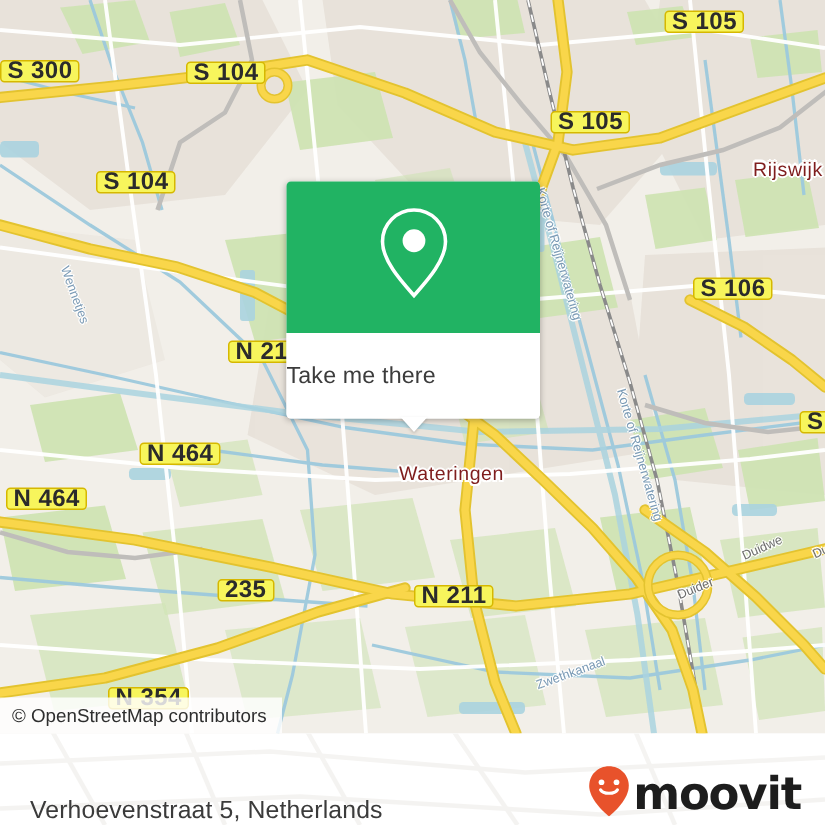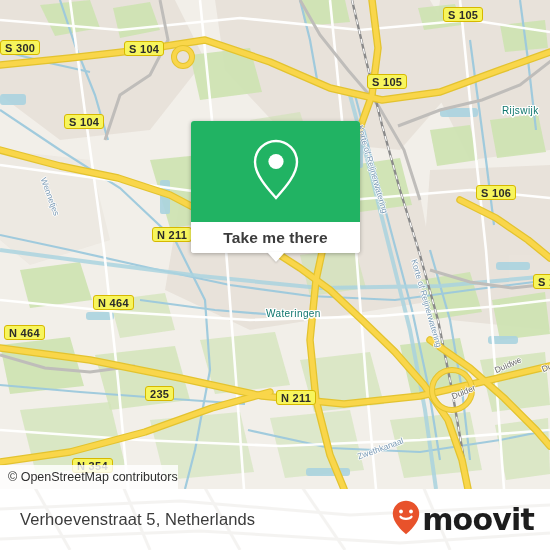--- a/index.html
+++ b/index.html
@@ -34,36 +34,36 @@
 
   
 
   
   .shield {
     position: absolute;
     background: #f7f55c;
     border: 1.3px solid #d6b800;
     border-radius: 3px;
     color: #2b2b2b;
-    font-size: 11px;
+    font-size: 16px;
     font-weight: bold;
     letter-spacing: .3px;
     line-height: 14px;
     height: 15px;
     padding: 0 4px;
     box-sizing: border-box;
     white-space: nowrap;
     font-family: "Liberation Sans", sans-serif;
   }
 
   
   .place-label {
     position: absolute;
-    color: #0f766e;
-    font-size: 10px;
+    color: #7f1d1d;
+    font-size: 13px;
     font-weight: normal;
     letter-spacing: .4px;
     white-space: nowrap;
     text-shadow:
       1.5px 0 0 #fff, -1.5px 0 0 #fff, 0 1.5px 0 #fff, 0 -1.5px 0 #fff,
       1px 1px 0 #fff, -1px -1px 0 #fff, 1px -1px 0 #fff, -1px 1px 0 #fff;
   }
   .water-label {
     position: absolute;
     color: #7a9ab5;
@@ -97,27 +97,26 @@
   #popup-green {
     background: #21b363;
     height: 101px;
     border-radius: 3px 3px 0 0;
     display: flex;
     align-items: center;
     justify-content: center;
   }
   #popup-white {
     background: #ffffff;
-    height: 31px;
+    height: 57px;
     border-radius: 0 0 3px 3px;
     display: flex;
     align-items: center;
-    justify-content: center;
+    justify-content: flex-start;
     position: relative;
-    font-weight: bold;
   }
   #popup-cta {
     color: #3c3c3c;
     font-size: 15.5px;
     letter-spacing: .1px;
     font-family: "Liberation Sans", sans-serif;
   }
   #popup-tail {
     position: absolute;
     left: 50%;
@@ -135,33 +134,34 @@
     position: absolute;
     left: 0;
     top: 465px;
     height: 24px;
     display: flex;
     align-items: center;
     padding-left: 8px;
     color: #2e2e2e;
     font-size: 12.5px;
     background: rgba(255,255,255,0.82);
+    padding-right: 10px;
     font-family: "Liberation Sans", sans-serif;
   }
 
   
   #footer {
     position: absolute;
     left: 0;
     top: 489px;
     width: 550px;
     height: 61px;
     background: #ffffff;
     display: flex;
-    align-items: center;
+    align-items: flex-end;
     justify-content: space-between;
     box-sizing: border-box;
     padding: 0 16px 0 20px;
     overflow: hidden;
   }
   #footer-bg {
     position: absolute;
     left: 0; top: 0; width: 550px; height: 61px;
     opacity: .30;
     pointer-events: none;
@@ -328,21 +328,21 @@
         <circle cx="183" cy="57" r="9"></circle>
       </g>
     </svg>
 
     <div>
       <div class="shield" style="left:0px;top:40px;">S 300</div>
       <div class="shield" style="left:124px;top:41px;">S 104</div>
       <div class="shield" style="left:64px;top:114px;">S 104</div>
       <div class="shield" style="left:443px;top:7px;">S 105</div>
       <div class="shield" style="left:367px;top:74px;">S 105</div>
-      <div class="shield" style="left:476px;top:185px;">S 106</div>
+      <div class="shield" style="left:462px;top:185px;">S 106</div>
       <div class="shield" style="left:533px;top:274px;">S 1</div>
       <div class="shield" style="left:152px;top:227px;">N 211</div>
       <div class="shield" style="left:276px;top:390px;">N 211</div>
       <div class="shield" style="left:93px;top:295px;">N 464</div>
       <div class="shield" style="left:4px;top:325px;">N 464</div>
       <div class="shield" style="left:145px;top:386px;">235</div>
       <div class="shield" style="left:72px;top:458px;">N 354</div>
     </div>
 
     <div class="place-label" style="left:502px;top:105px;">Rijswijk</div>

